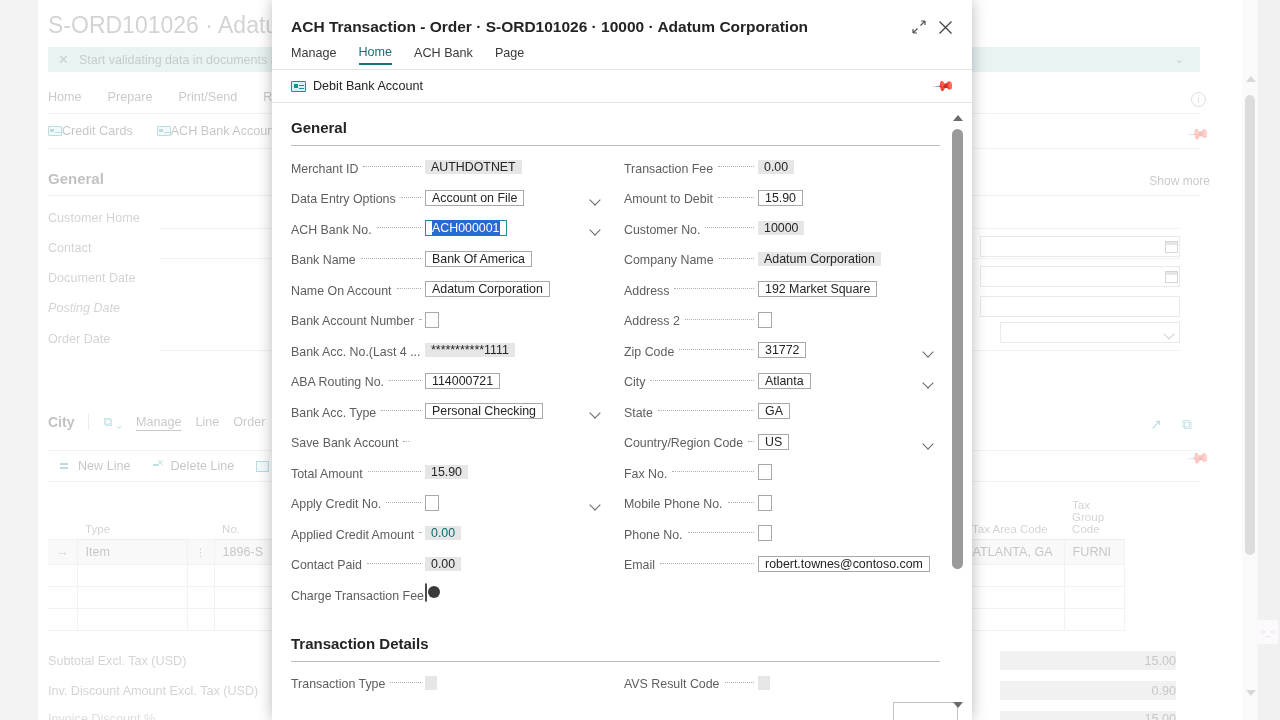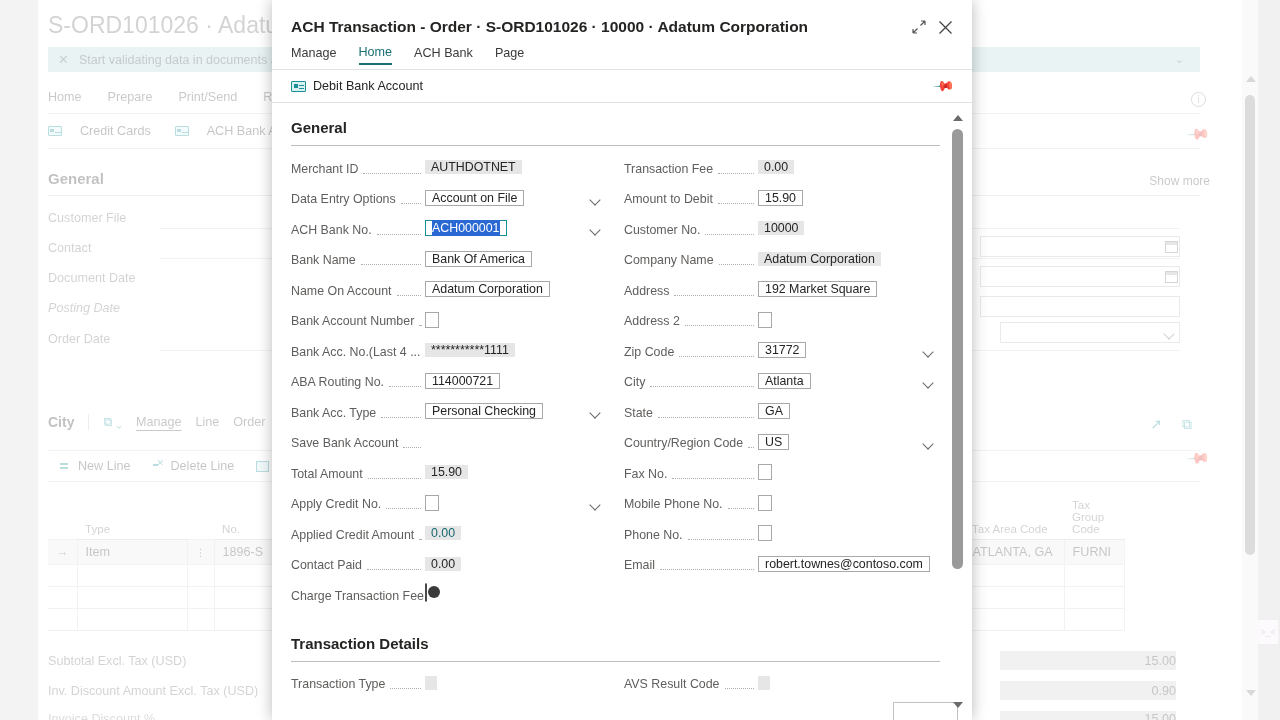--- a/index.html
+++ b/index.html
@@ -52,21 +52,21 @@
     width:15px;height:15px;border-radius:50%;border:1.2px solid #8a8a8a;
     color:#8a8a8a;font-size:10px;text-align:center;line-height:13px;
   }
 
   .bg-actionbar {
     position: absolute; left: 48px; top: 124px; width: 1152px;
     display: flex; gap: 24px; align-items: center;
     font-size: 12.6px; color: #3f3f3f;
     border-bottom: 1px solid #d6d6d6; padding-bottom: 10px;
   }
-  .bg-actionbar .it { display:flex; align-items:center; gap:18px; }
+  .bg-actionbar .it { display:flex; align-items:center; gap:0; }
   .mini-card {
     width: 14px; height: 10px; border: 1.3px solid #1a8f96; border-radius: 1px;
     background: #d6eff0; position: relative; flex: none;
   }
   .mini-card::before { content:""; position:absolute; left:1px; top:2px; width:4px;height:3px;background:#1a8f96;}
   .mini-card::after { content:""; position:absolute; left:6px; top:5px; width:6px;height:1.3px;background:#1a8f96;}
   .pin-ico { position:absolute; right:72px; top:126px; color:#1a8f96; font-size:15px; transform: rotate(40deg);}
 
   .bg-sec-title {
     position:absolute; left:48px; width:1152px;
@@ -173,21 +173,21 @@
   }
 
   .grid2 { display: flex; gap: 18px; margin-top: 11px; }
   .col { width: 315px; }
 
   .frow { display: flex; align-items: center; height: 23px; margin-bottom: 7.5px; }
   .flabel {
     font-size: 12.4px; color: #605e5c;
     white-space: nowrap; flex: none;
     overflow: hidden;
-    display: flex; align-items: flex-end;
+    display: flex; align-items: center;
     width: 134px;
   }
   .flabel .txt { flex: none; }
   .flabel .dots {
     flex: 1; margin-left: 5px; margin-right: 4px;
     border-bottom: 1.4px dotted #adadad;
     position: relative; top: -2px;
   }
   .fctl { flex: 1; height: 23px; position: relative; }
 
@@ -260,21 +260,21 @@
     <span class="it">
       <span class="mini-card"></span>
       <span>ACH Bank Accounts</span>
     </span>
   </div>
   <div class="pin-ico">📌</div>
 
   <div class="bg-sec-title" style="top:170px;">General</div>
   <div class="bg-showmore" style="top:174px;">Show more</div>
 
-  <div class="bg-field" style="top:211px;">Customer File</div>
+  <div class="bg-field" style="top:211px;">Customer Home</div>
   <div class="bg-fieldline" style="left:160px;top:228px;width:1020px;"></div>
   <div class="bg-field" style="top:241px;">Contact</div>
   <div class="bg-fieldline" style="left:160px;top:258px;width:1020px;"></div>
   <div class="bg-field" style="top:271px;">Document Date</div>
   <div class="bg-input-box" style="left:980px;top:236px;width:200px;height:21px;"></div>
   <div class="cal-ico" style="left:1165px;top:241px;"></div>
   <div class="bg-field" style="top:301px;font-style:italic;">Posting Date</div>
   <div class="bg-input-box" style="left:980px;top:266px;width:200px;height:21px;"></div>
   <div class="cal-ico" style="left:1165px;top:271px;"></div>
   <div class="bg-input-box" style="left:980px;top:296px;width:200px;height:21px;"></div>

